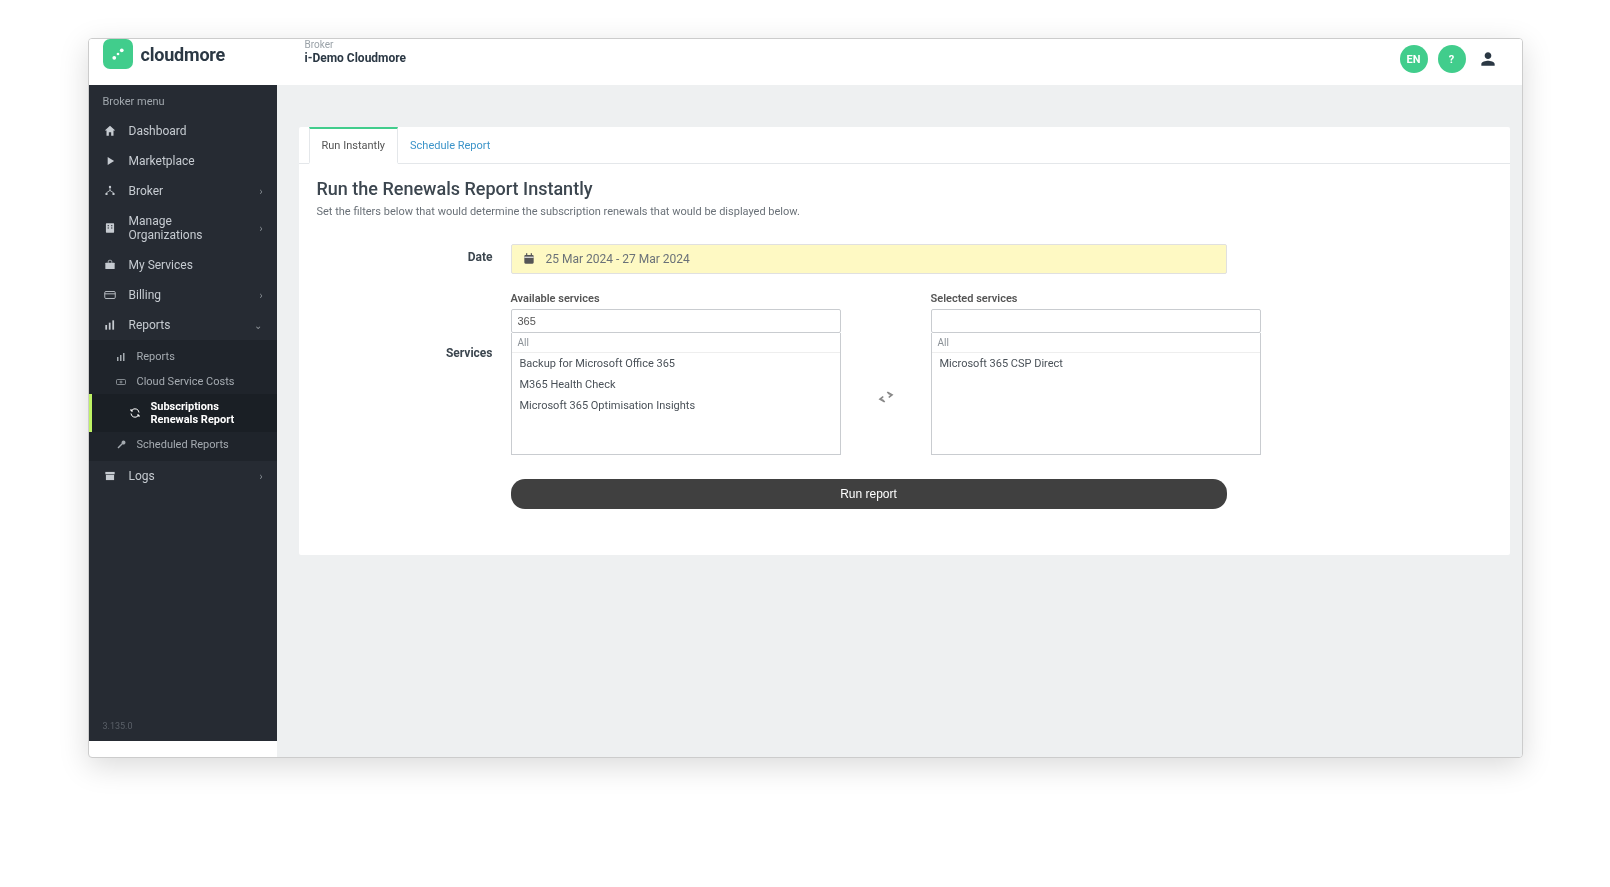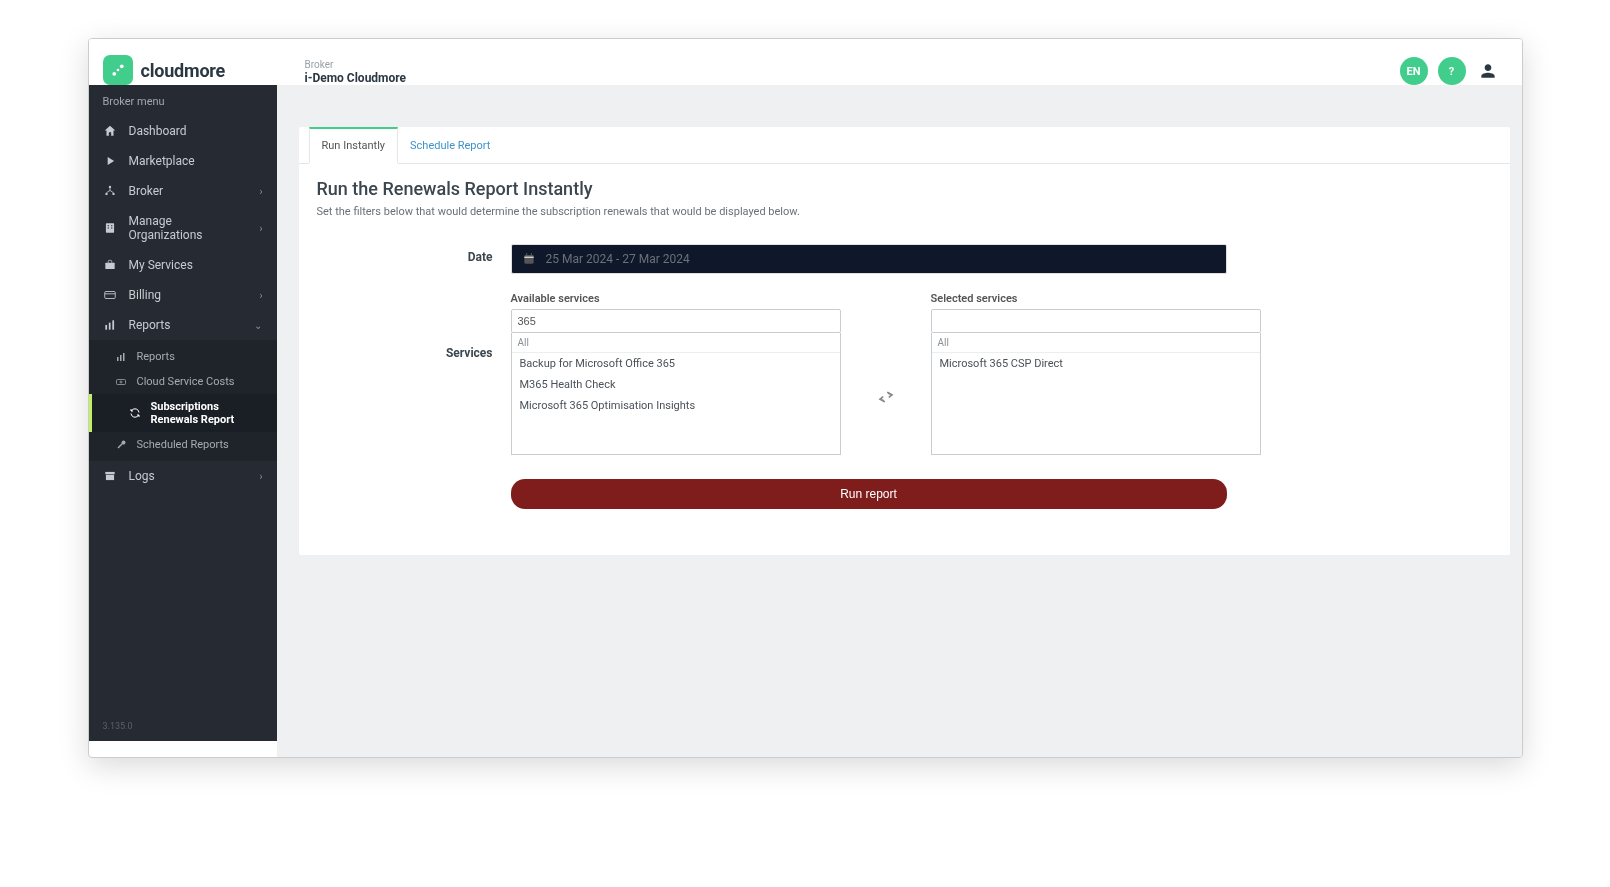--- a/index.html
+++ b/index.html
@@ -20,21 +20,21 @@
     overflow: hidden;
     background: #fff;
   }
   
   .top-header {
     position: absolute;
     top: 0; left: 0; right: 0;
     height: 46px;
     background: #fff;
     display: flex;
-    align-items: flex-end;
+    align-items: flex-start;
     padding: 0 10px 0 0;
   }
   .logo-wrap {
     width: 188px;
     display: flex;
     align-items: center;
     padding-left: 14px;
     gap: 8px;
   }
   .logo-mark {
@@ -256,21 +256,21 @@
     font-weight:700;
     color:#3c464f;
     padding-top:6px;
     padding-right:18px;
     flex-shrink:0;
   }
   .form-content { flex:1; }
 
   .date-field {
     display:flex; align-items:center;
-    background:#0f172a;
+    background:#fef9c3;
     border:1px solid #e0e0e0;
     border-radius:2px;
     height:30px;
     width: 716px;
     max-width:100%;
   }
   .date-icon-box {
     width:34px; height:100%;
     display:flex; align-items:center; justify-content:center;
     color:#555;
@@ -320,21 +320,21 @@
     align-self:center;
     color:#888;
     padding-top: 50px;
   }
   .swap-col svg { width:18px; height:14px; cursor:pointer; }
 
   .run-btn {
     display:block;
     width: 716px;
     max-width:100%;
-    background:#7f1d1d;
+    background:#404040;
     color:#fff;
     border:none;
     border-radius: 14px;
     padding: 8px 0;
     font-size:12px;
     font-weight:500;
     cursor:pointer;
     margin-top: 6px;
   }
 </style>

